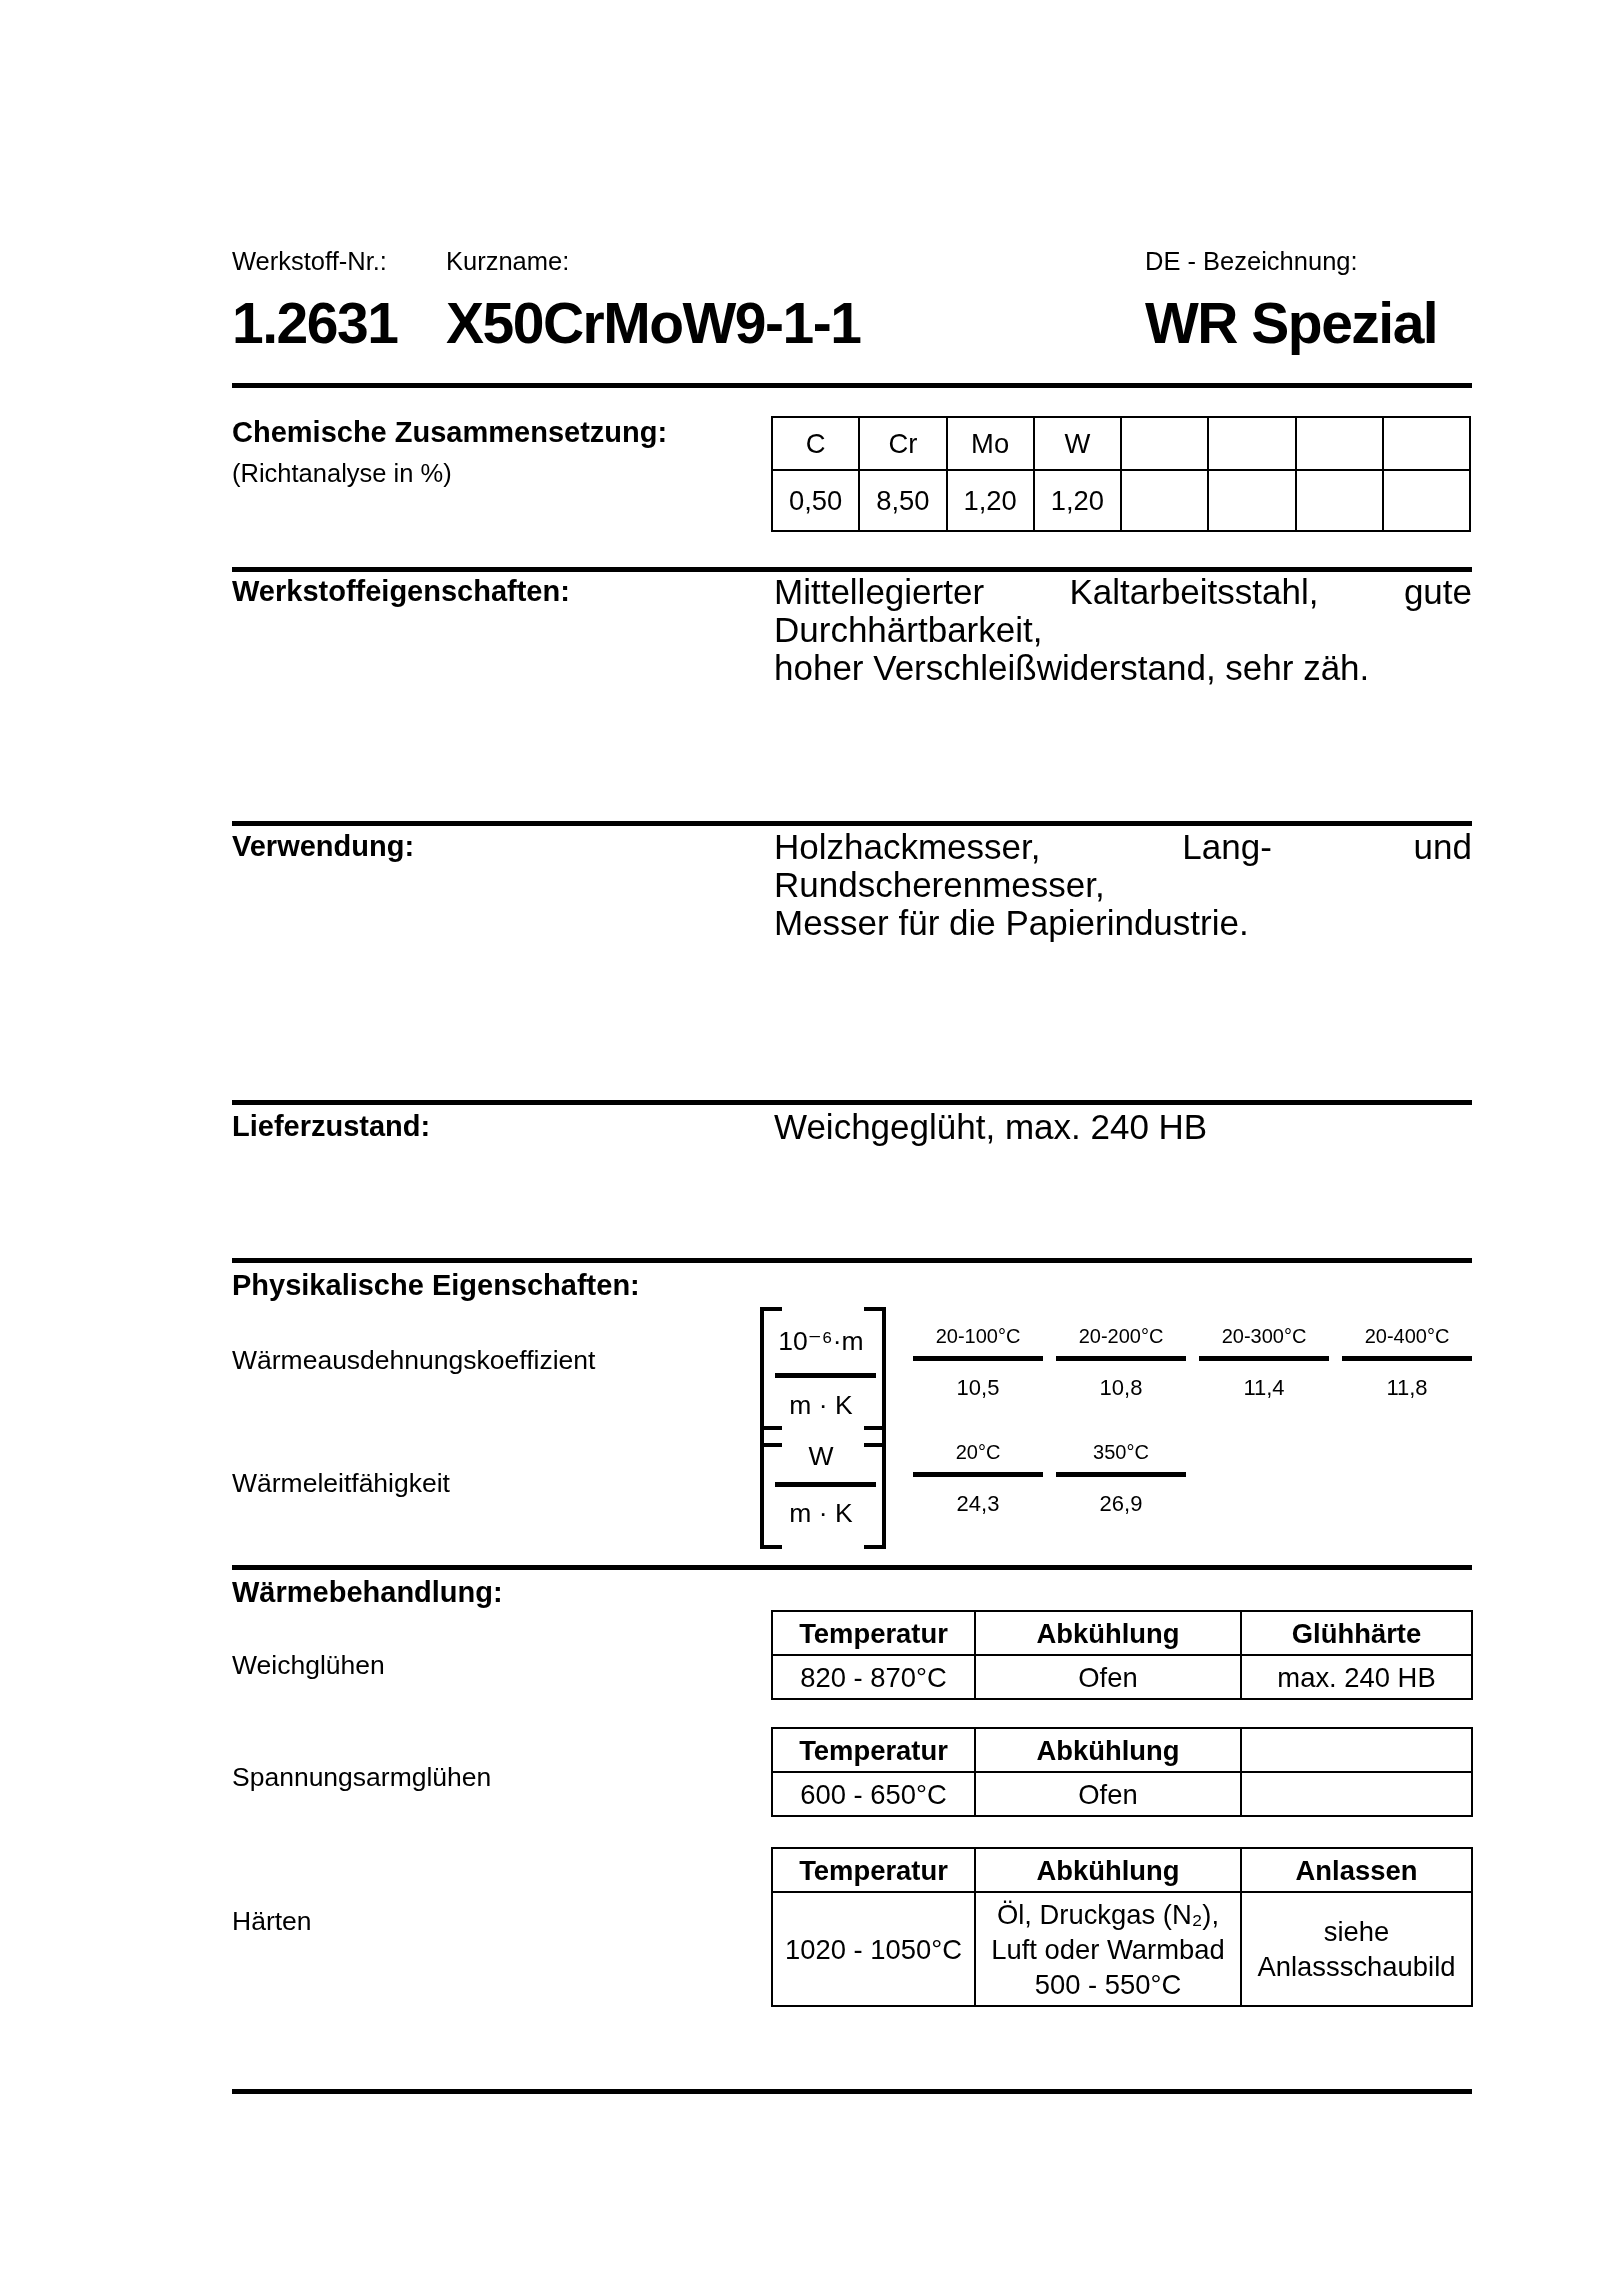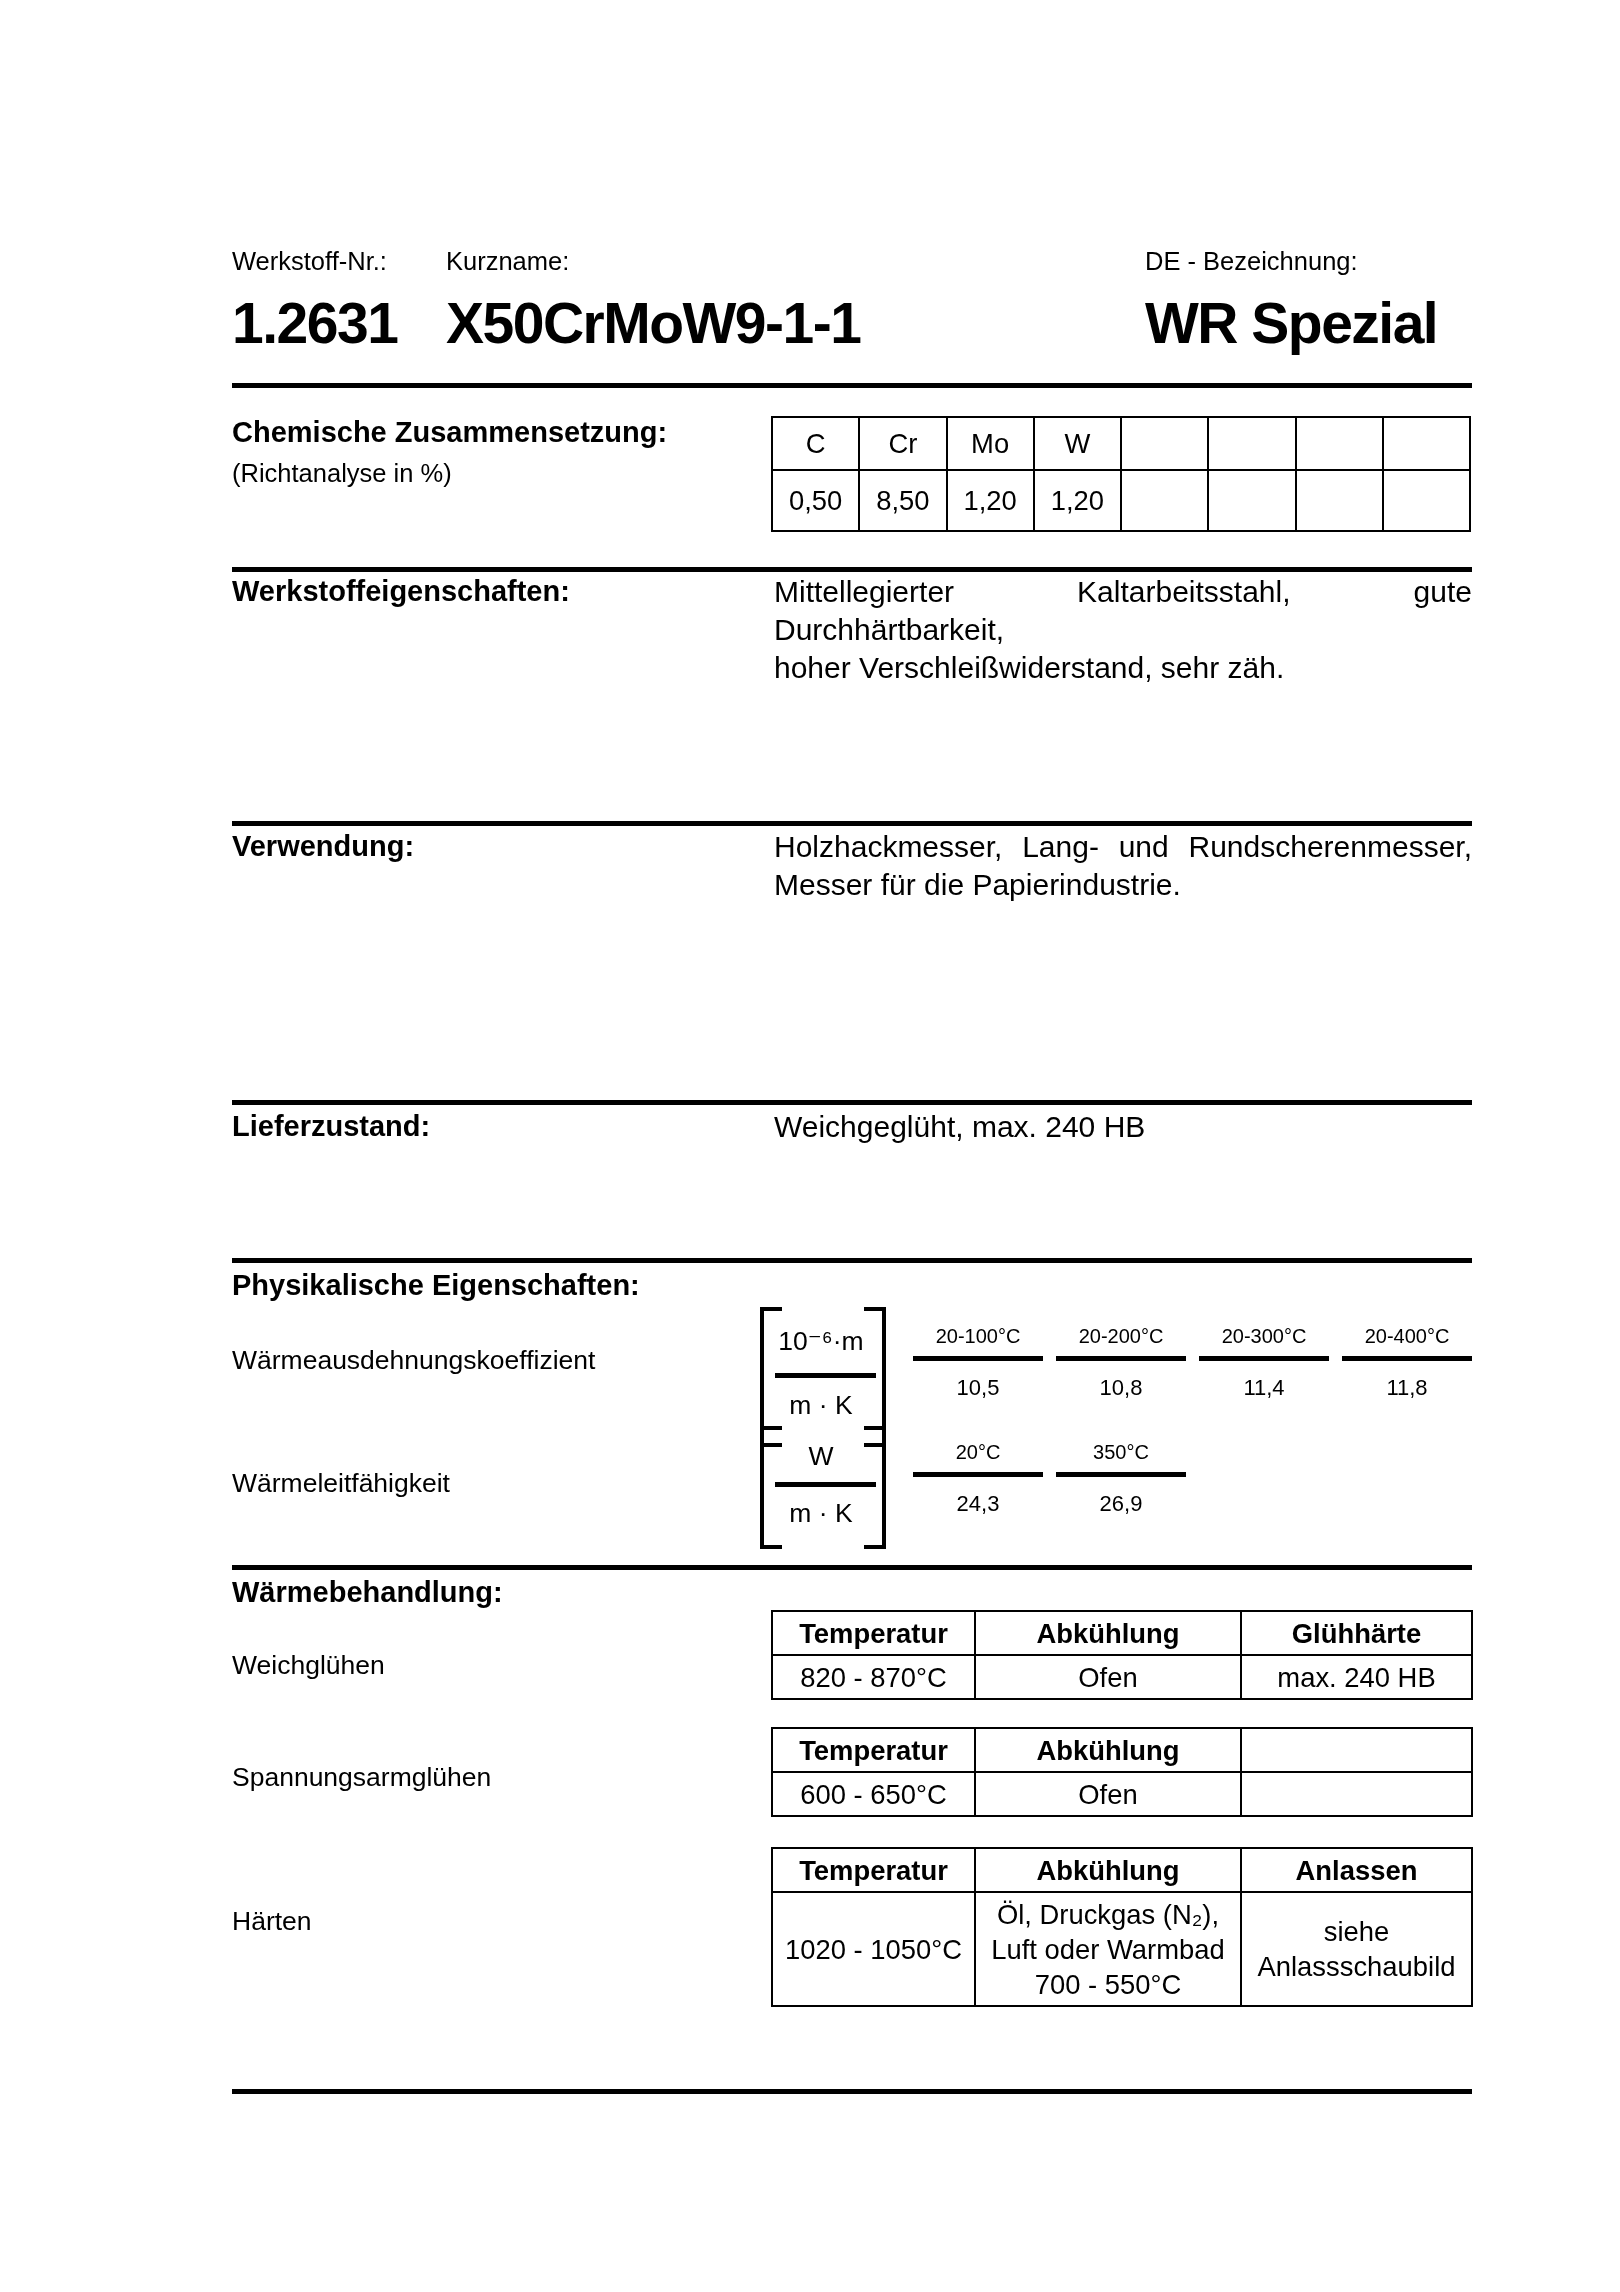--- a/index.html
+++ b/index.html
@@ -19,21 +19,21 @@
     left: 232px;
     width: 1240px;
     height: 4.9px;
     background: #000;
   }
   .small-label { font-size: 25.5px; line-height: 29px; }
   .big-title   { font-size: 57px; font-weight: bold; letter-spacing: -1.5px; white-space: nowrap; }
   .sec-label   { font-size: 29px; font-weight: bold; white-space: nowrap; }
   .sub-label   { font-size: 25.5px; }
   .plain-label { font-size: 26.5px; white-space: nowrap; }
-  .body-text   { font-size: 30px; line-height: 38px; width: 698px; }
+  .body-text   { font-size: 35px; line-height: 38px; width: 698px; }
   .just-line   { text-align: justify; text-align-last: justify; }
   .plain-line  { text-align: left; }
 
   table { border-collapse: collapse; table-layout: fixed; }
   .grid td {
     border: 2.9px solid #000;
     text-align: center;
     vertical-align: middle;
     padding: 0 3.9px;
     overflow: hidden;
@@ -245,21 +245,21 @@
     <tbody>
         <tr class="hdr">
       <td>Temperatur</td>
       <td>Abkühlung</td>
       <td>Anlassen</td>
     </tr>
     <tr class="val-tall">
       <td>1020 - 1050°C</td>
       <td>Öl, Druckgas (N₂),
 Luft oder Warmbad
-700 - 550°C</td>
+500 - 550°C</td>
       <td>siehe
 Anlassschaubild</td>
     </tr>
   </tbody>
     </table>
 
   <div class="rule" style="top:2089px;"></div>
 
 </div>
 

